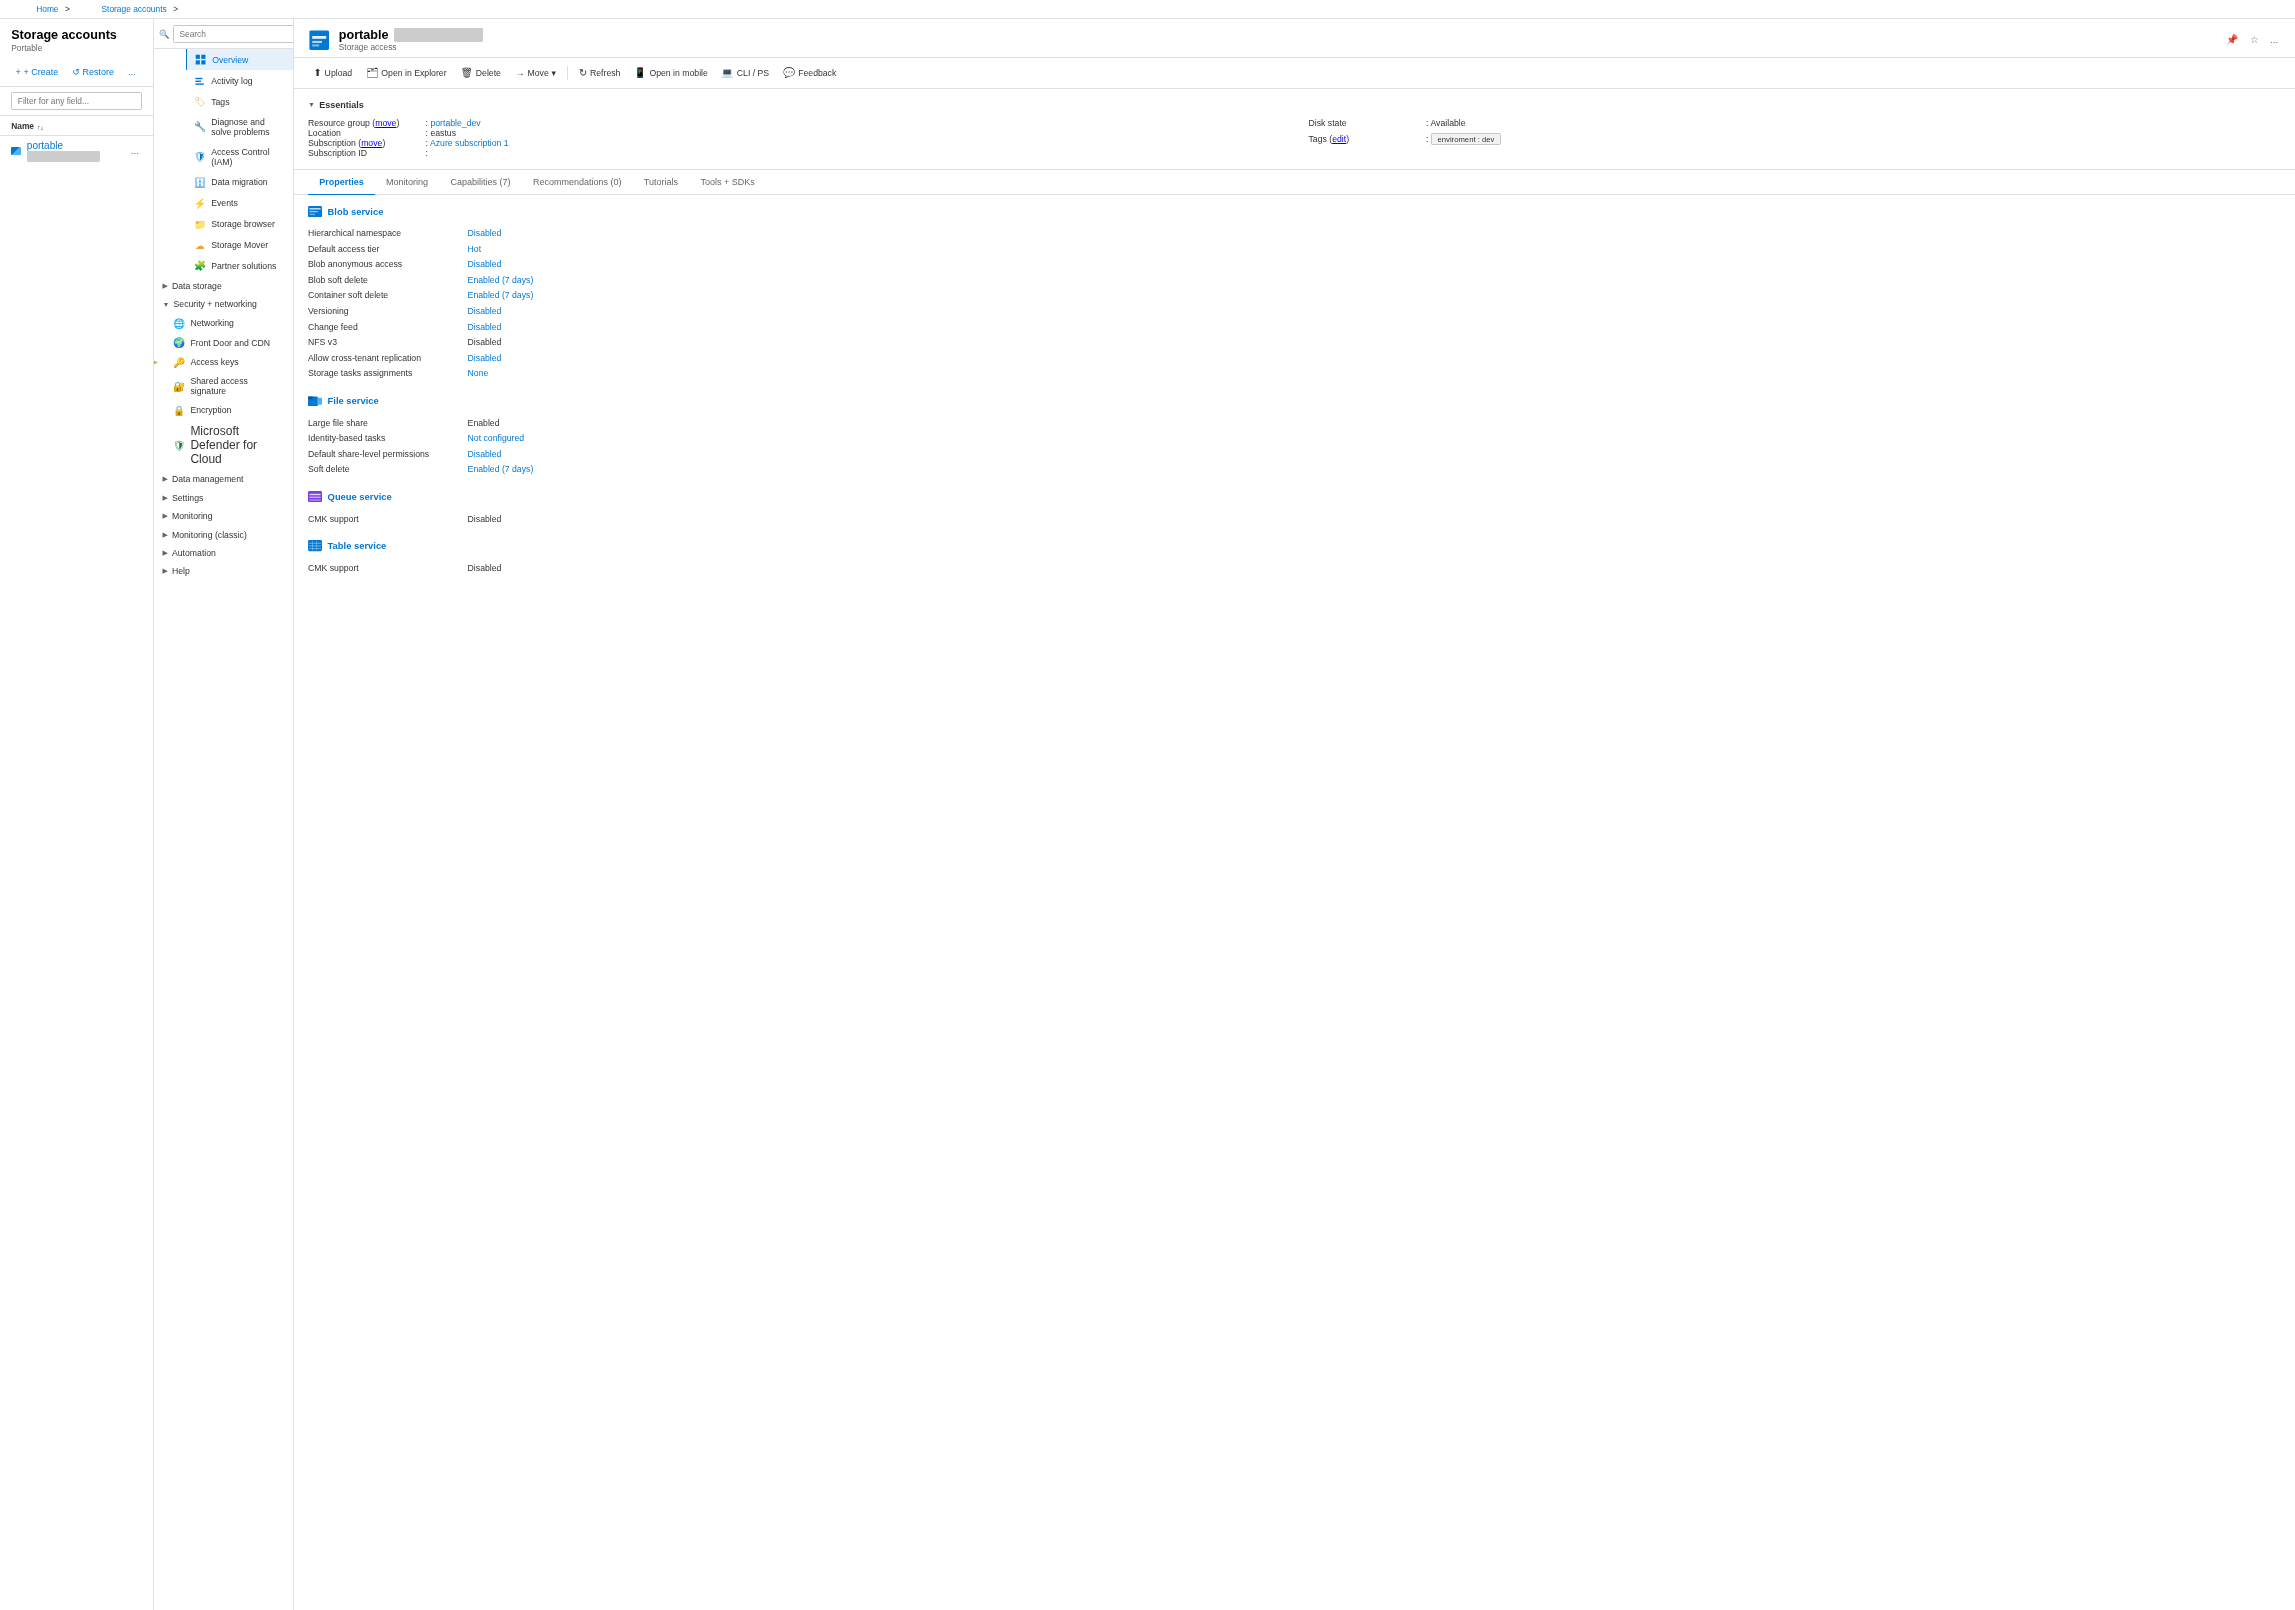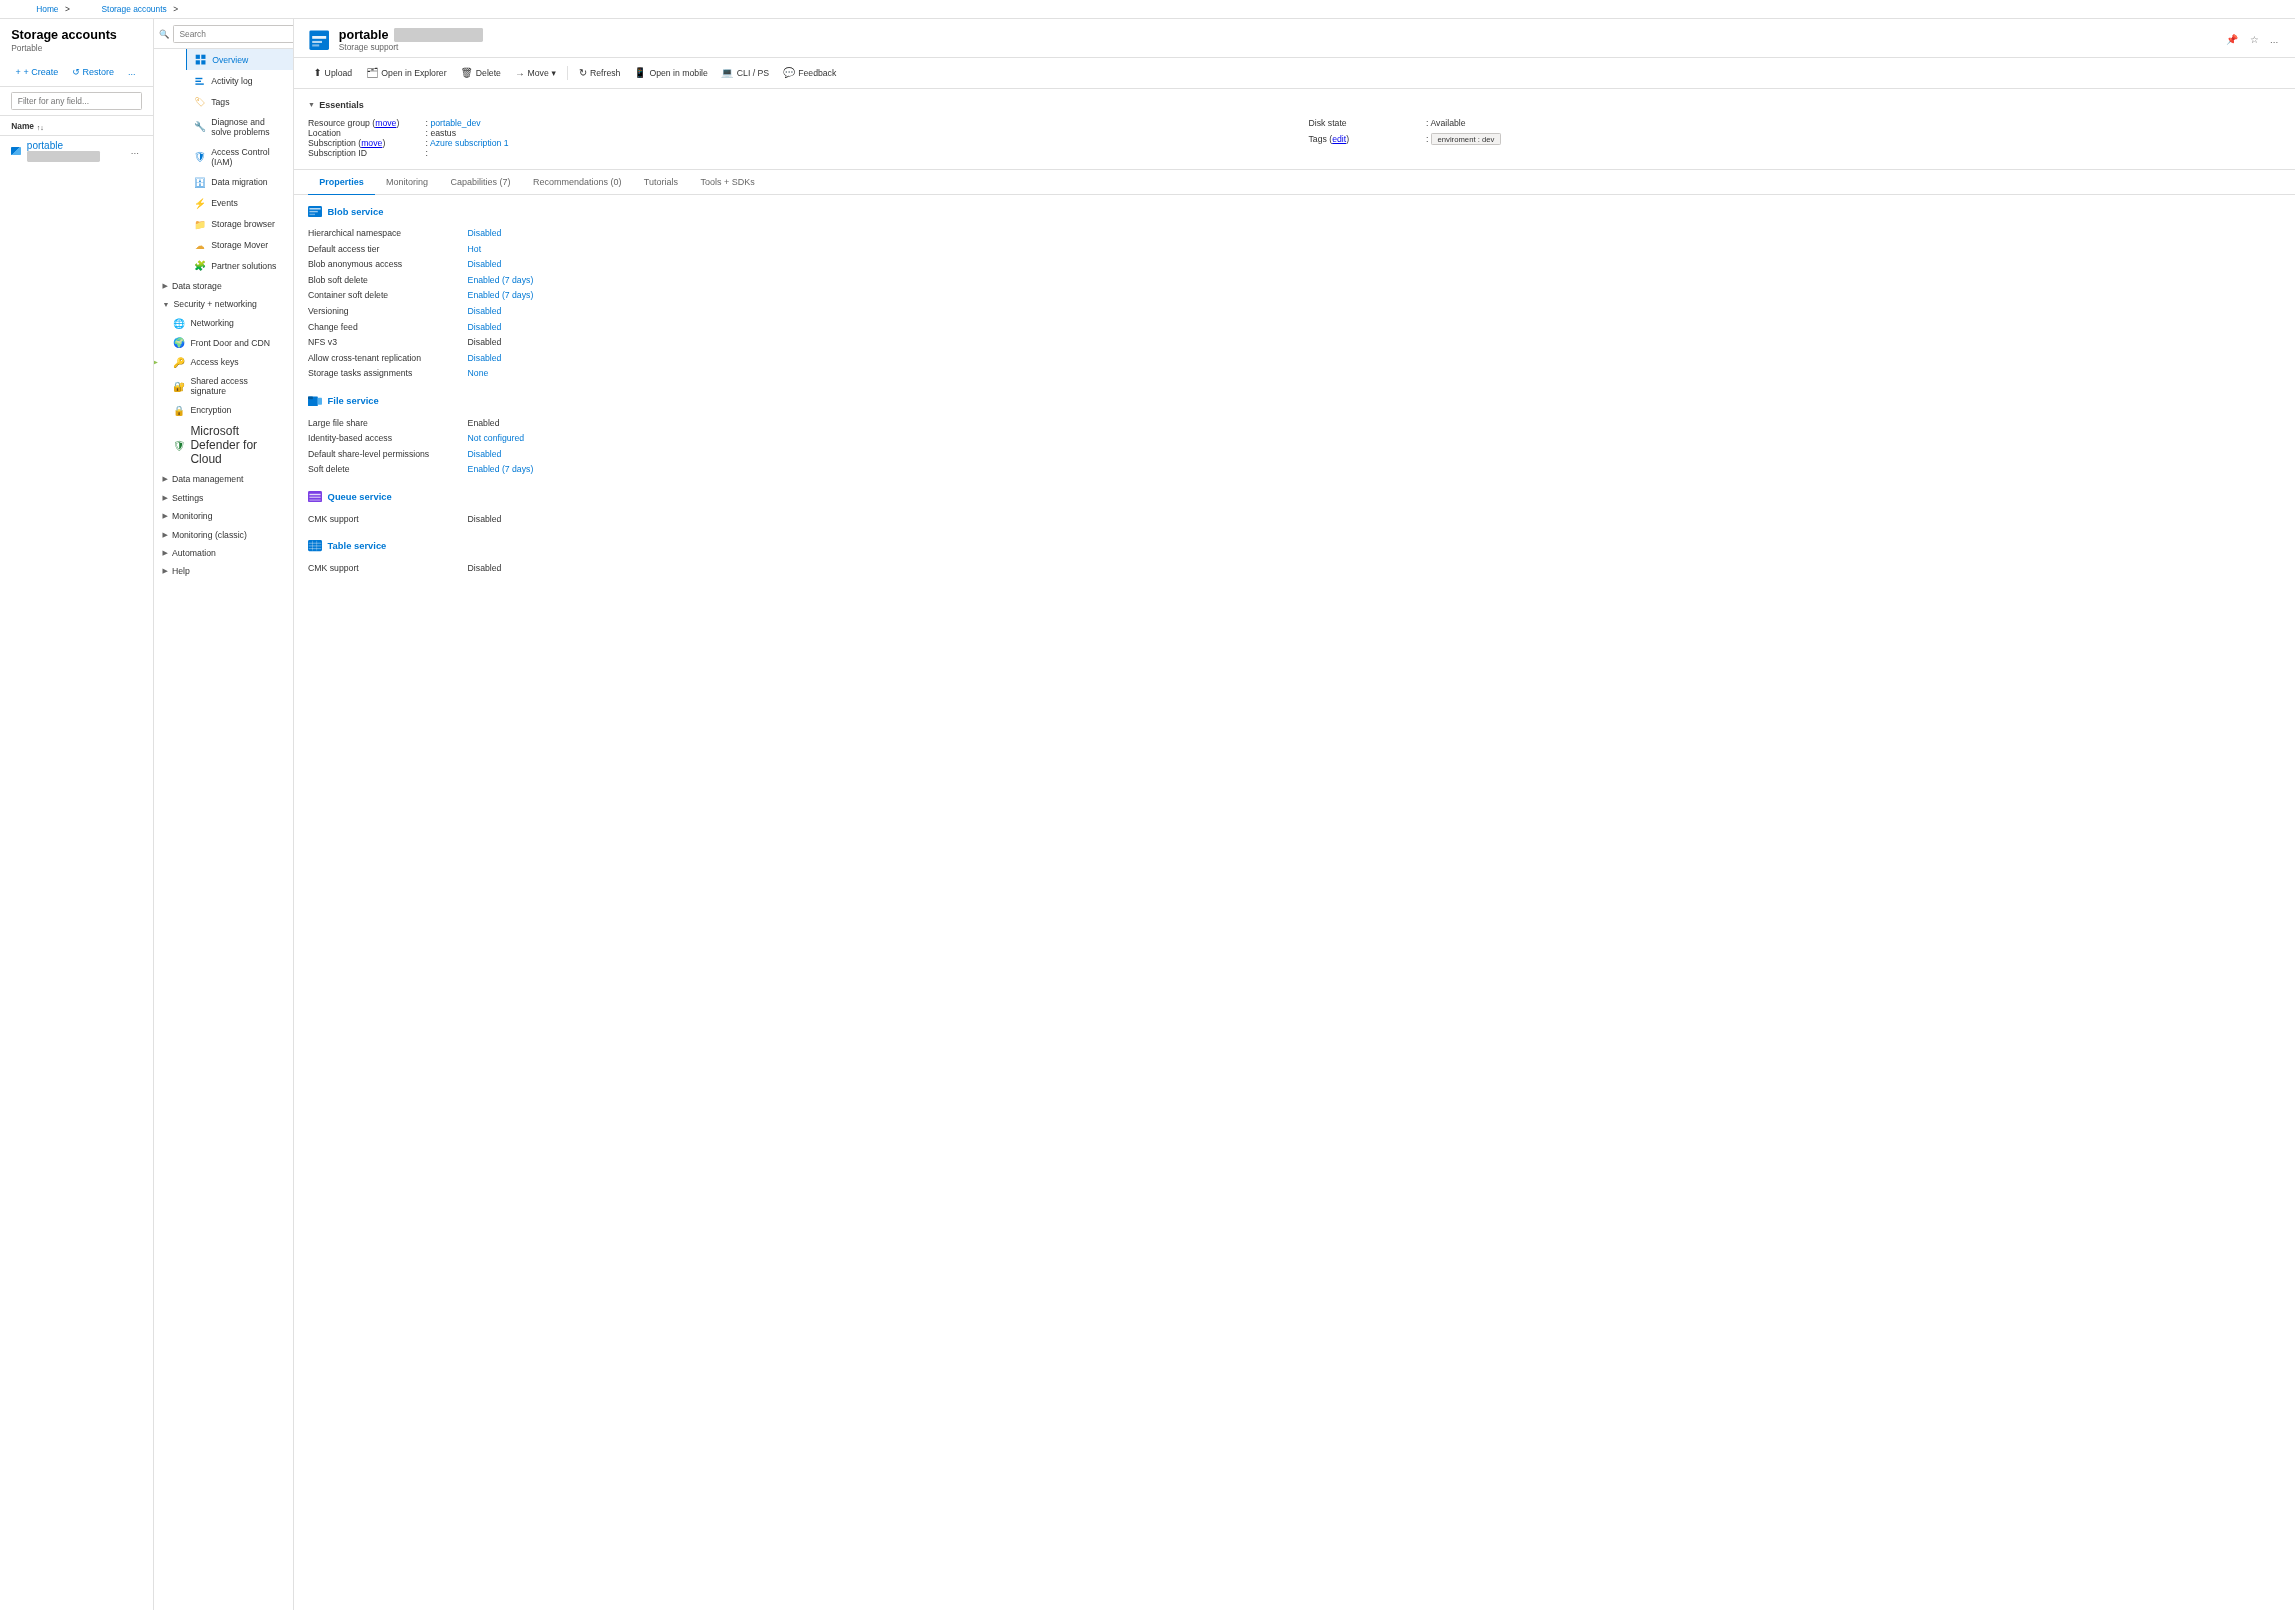--- a/index.html
+++ b/index.html
@@ -313,21 +313,21 @@
           <rect x="6" y="10" width="20" height="4" fill="white" opacity="0.9"></rect>
           <rect x="6" y="17" width="14" height="3" fill="white" opacity="0.7"></rect>
           <rect x="6" y="22" width="10" height="3" fill="white" opacity="0.5"></rect>
         </svg>
       </div>
       <div class="resource-title-area">
         <div class="resource-name">
           <span>portable</span>
           <span class="blurred">██████████</span>
         </div>
-        <div class="resource-type">Storage support</div>
+        <div class="resource-type">Storage access</div>
       </div>
       <div class="resource-header-actions">
         <button class="header-icon-btn" title="Pin">📌</button>
         <button class="header-icon-btn" title="Favorite">☆</button>
         <button class="header-icon-btn" title="More">...</button>
       </div>
     </div>
 
     <div class="toolbar">
       <button class="toolbar-btn">
@@ -495,21 +495,21 @@
             <rect x="14" y="4" width="6" height="10" rx="1" fill="#50b0f0"></rect>
           </svg>
           <span class="service-title">File service</span>
         </div>
         <div>
           <div class="property-row">
             <span class="property-label">Large file share</span>
             <span class="property-value">Enabled</span>
           </div>
           <div class="property-row">
-            <span class="property-label">Identity-based access</span>
+            <span class="property-label">Identity-based tasks</span>
             <span class="property-value blue">Not configured</span>
           </div>
           <div class="property-row">
             <span class="property-label">Default share-level permissions</span>
             <span class="property-value blue">Disabled</span>
           </div>
           <div class="property-row">
             <span class="property-label">Soft delete</span>
             <span class="property-value blue">Enabled (7 days)</span>
           </div>

